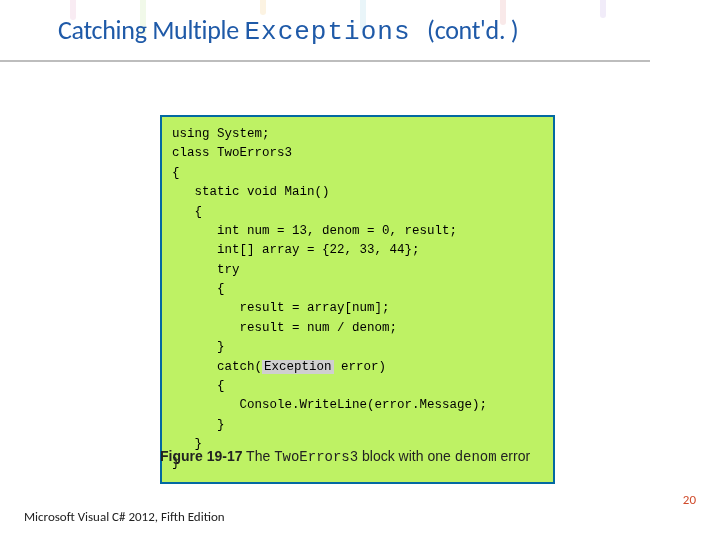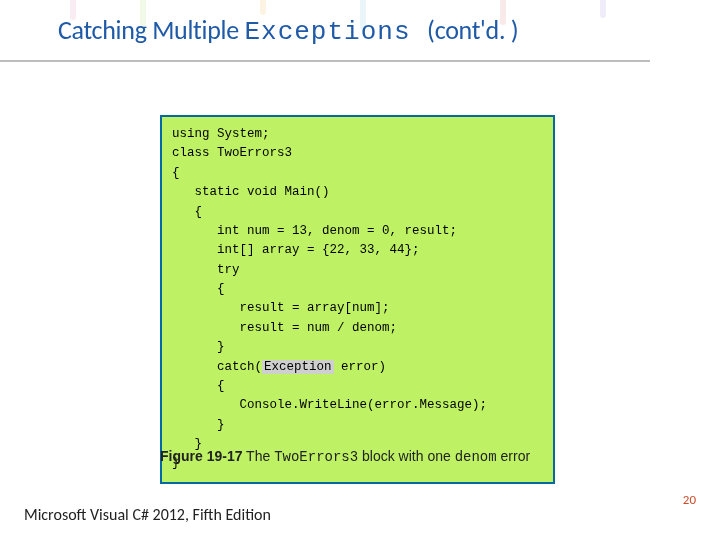--- a/index.html
+++ b/index.html
@@ -62,21 +62,21 @@
       font-family: "Segoe UI", Arial, sans-serif;
       font-size: 14px;
       color: #222;
     }
     .caption .fignum { font-weight: bold; }
     .caption .mono { font-family: Liberation Mono, monospace; margin-top: 42px; }
     .footer-left {
       position: absolute;
       bottom: 16px;
       left: 24px;
-      font-size: 16px;
+      font-size: 13px;
       color: #222;
     }
     .footer-right {
       position: absolute;
       bottom: 33px;
       right: 24px;
       font-size: 13px;
       color: #d04a2a;
       margin-left: 44px;
     }

